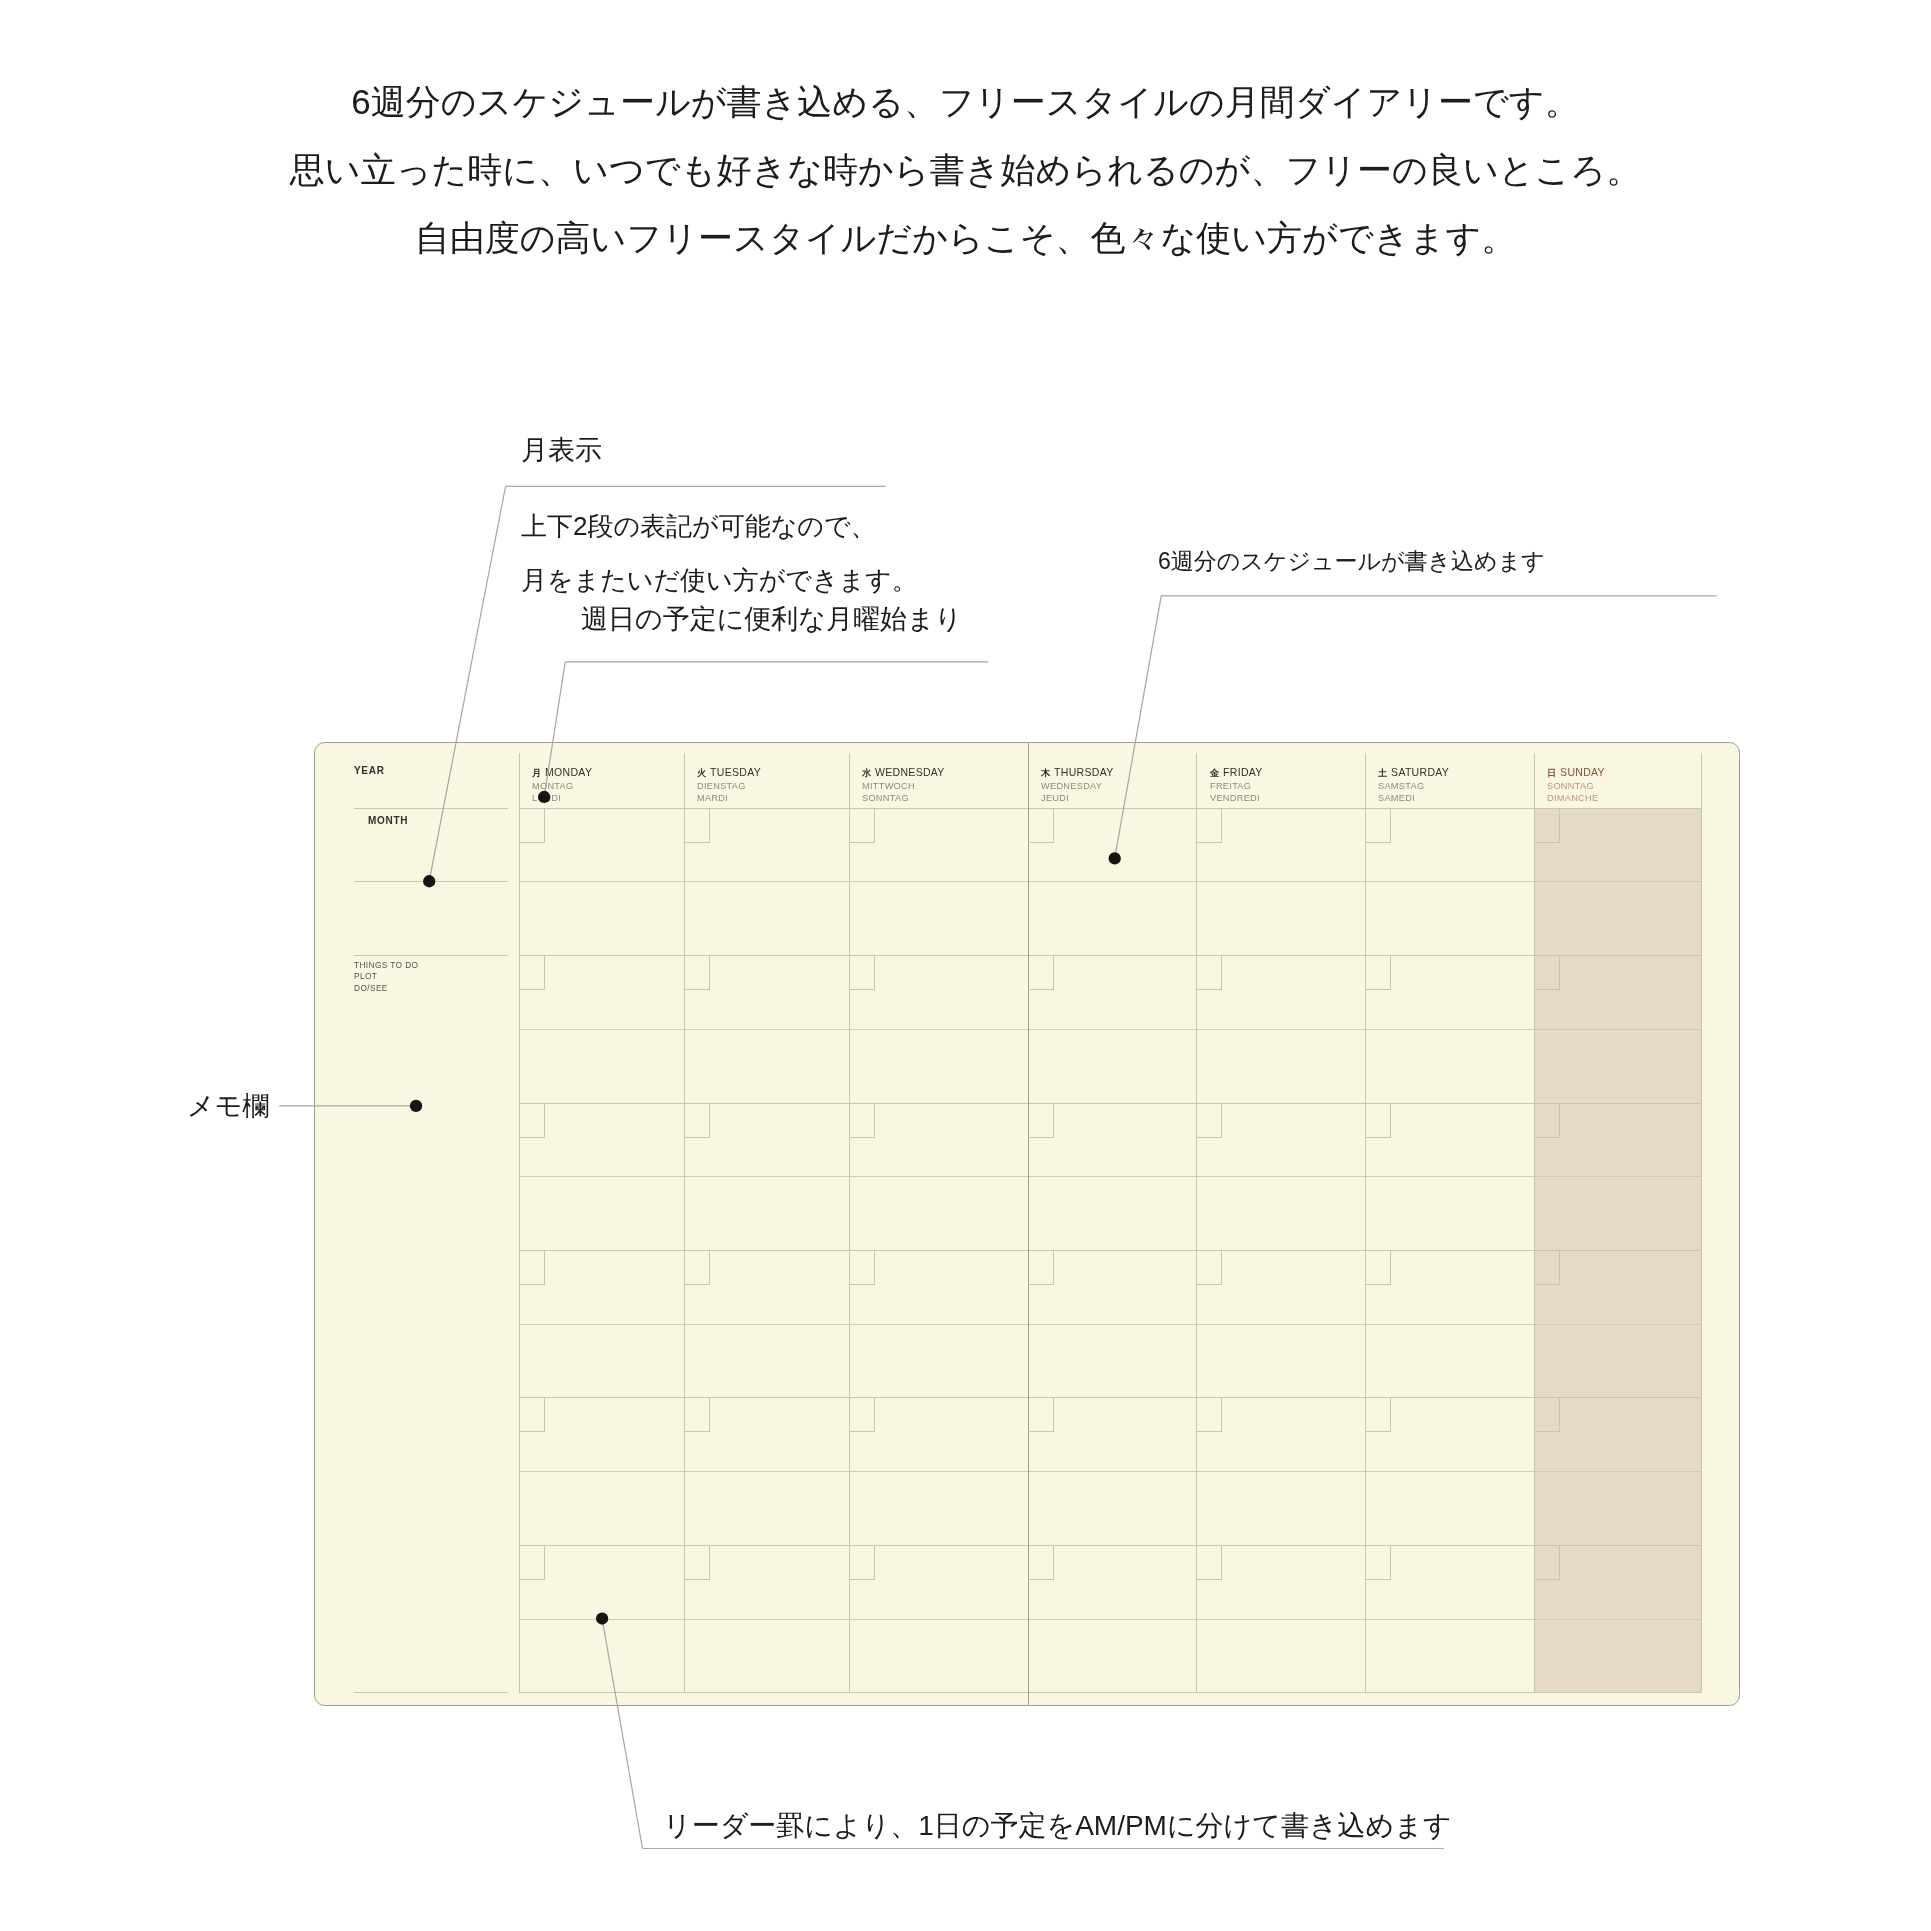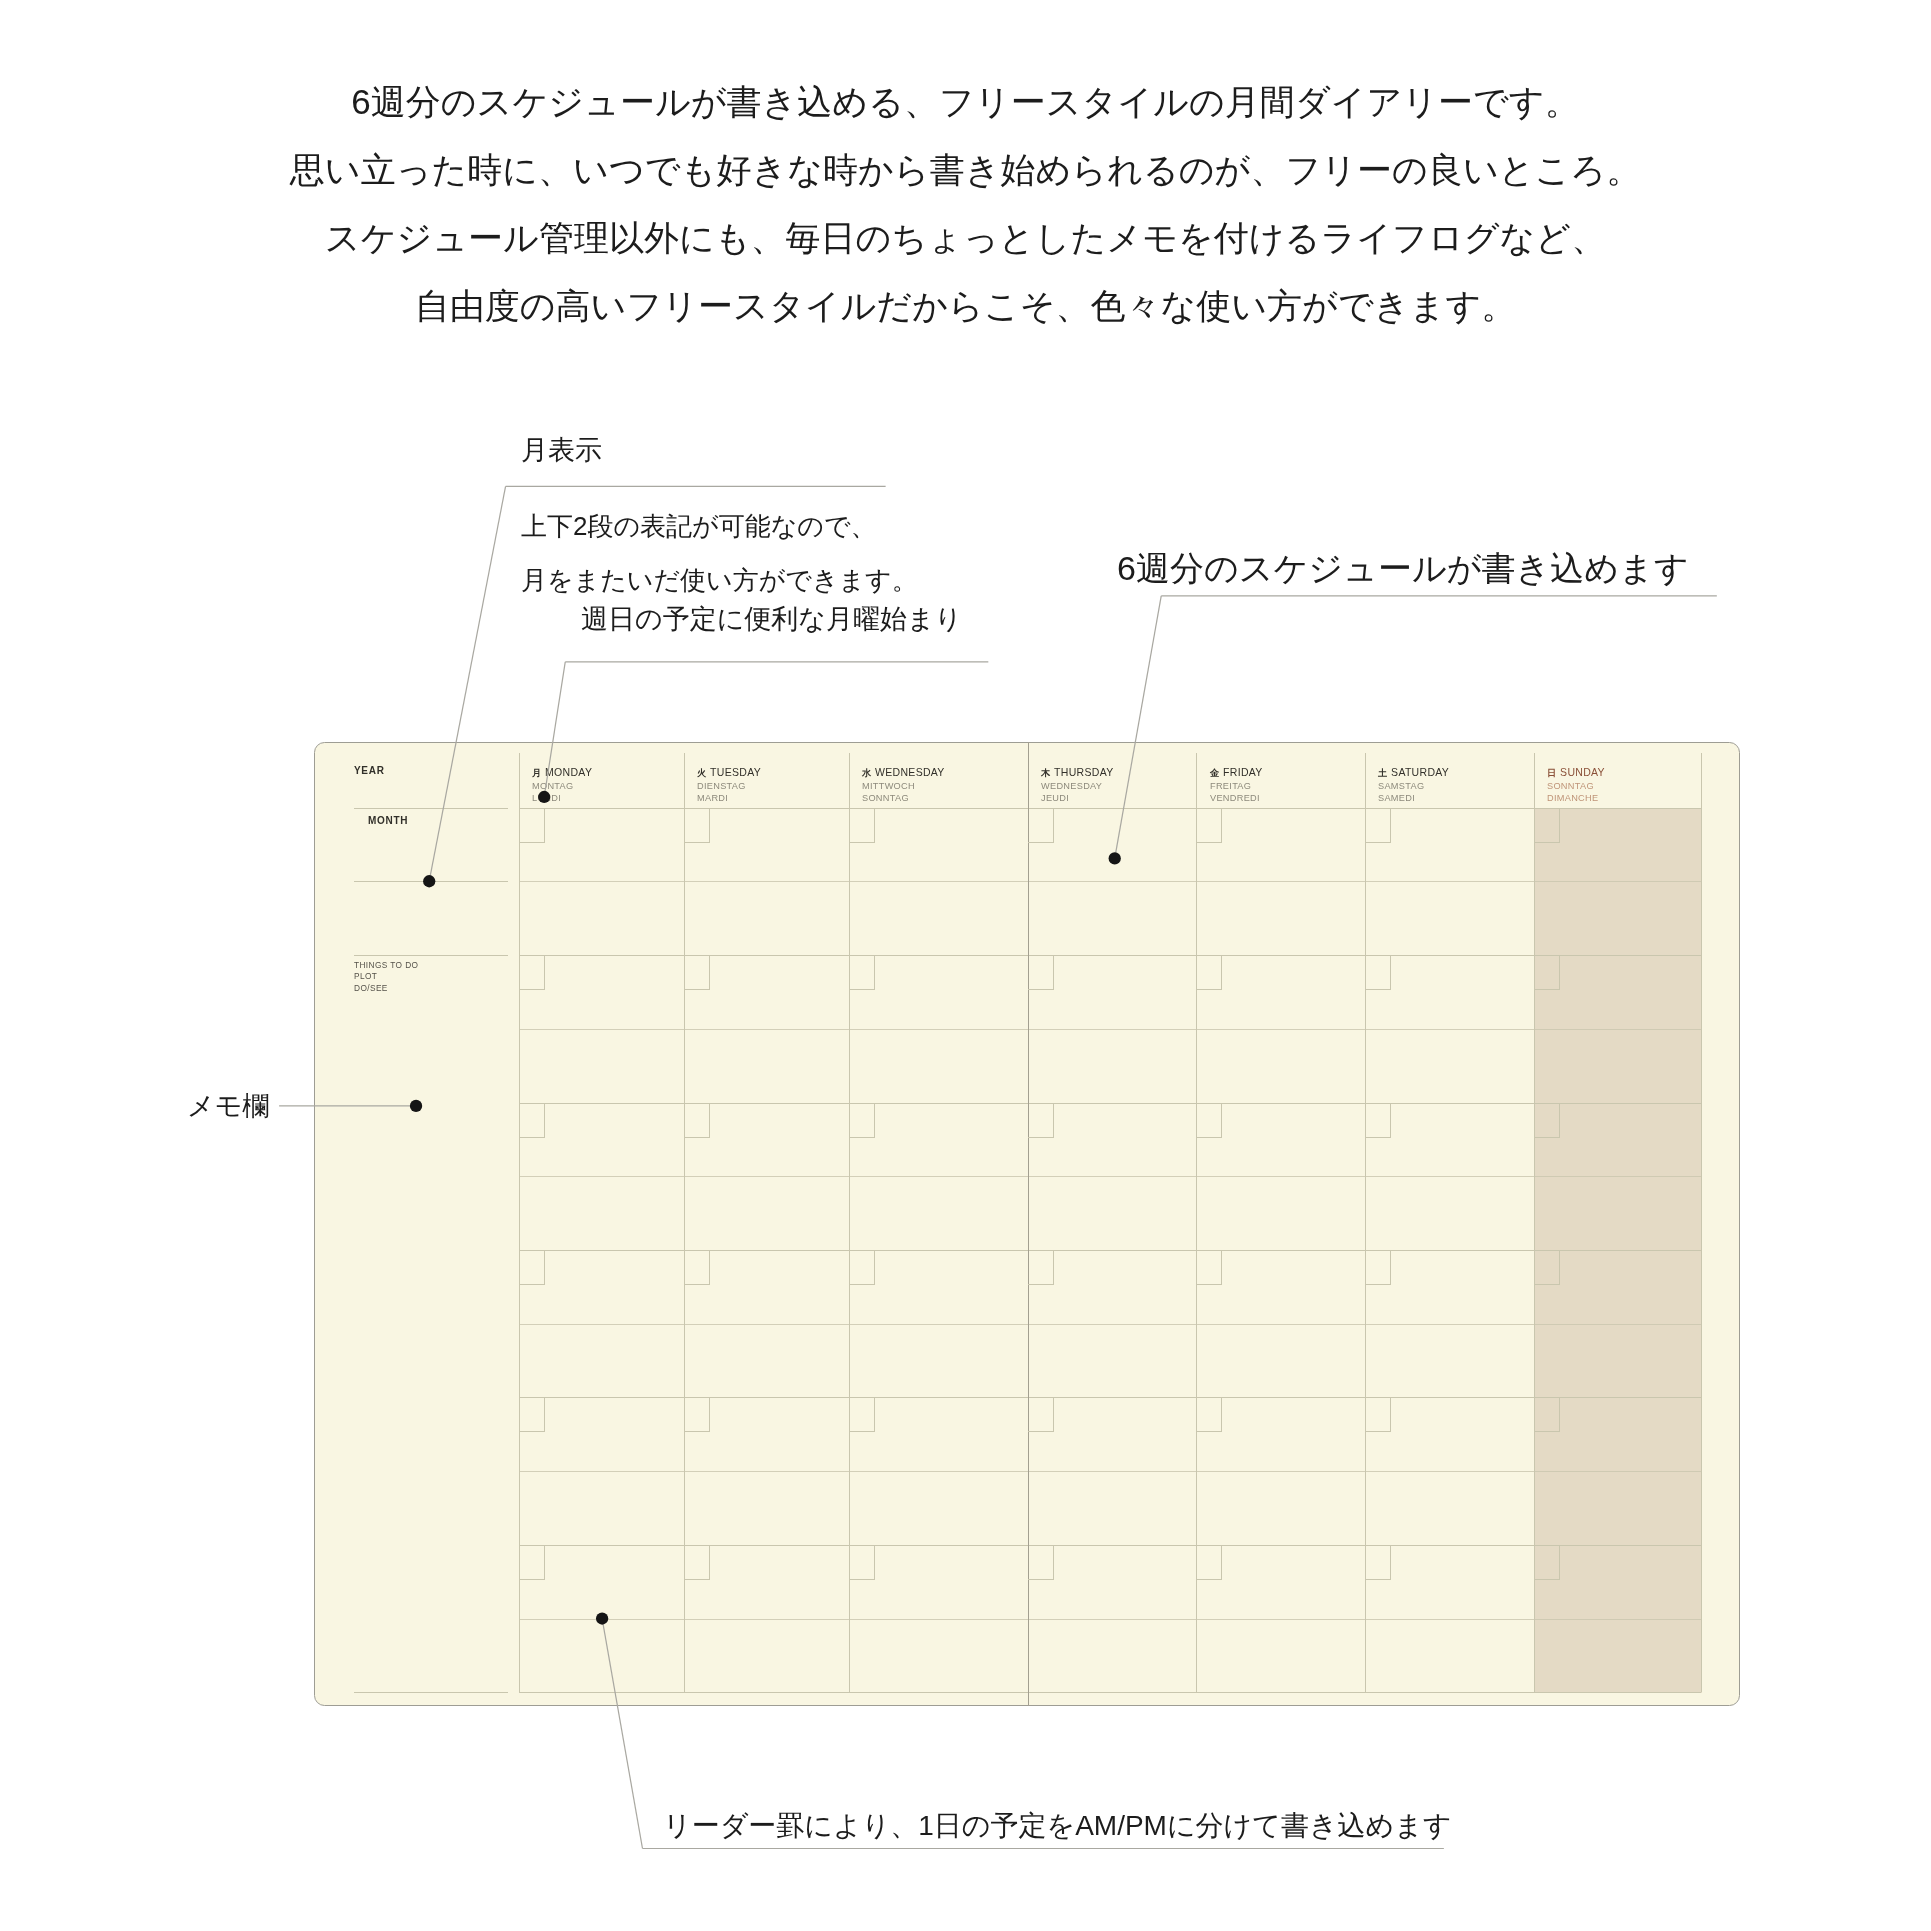--- a/index.html
+++ b/index.html
@@ -6,21 +6,21 @@
   .canvas{position:relative;width:1931px;height:1931px;background:#ffffff;overflow:hidden;
           font-family:"Liberation Sans", sans-serif;color:var(--ink,#1c1c1c);}
   
   .intro{position:absolute;left:0;top:68px;width:1931px;text-align:center;
          font-size:35px;line-height:68px;font-weight:500;letter-spacing:0px;color:var(--ink);}
   
   .ann{position:absolute;font-weight:500;color:var(--ink);white-space:nowrap;}
   .ann-month-title{left:521px;top:432px;font-size:27px;}
   .ann-month-body{left:521px;top:499px;font-size:26px;line-height:54px;}
   .ann-monday{left:581px;top:601px;font-size:27px;}
-  .ann-six{left:1117px;top:546px;font-size:34px;}
+  .ann-six{left:1158px;top:546px;font-size:23px;}
   .ann-memo{left:187px;top:1088px;font-size:27px;}
   .ann-leader{left:663px;top:1807px;font-size:28px;text-align:center;}
   
   .spread{position:absolute;left:314px;top:742px;width:1426px;height:964px;
           background:var(--page-bg,#f9f6e2);border:1.3px solid var(--page-border,#9e9d94);
           border-radius:10.5px;box-sizing:border-box;}
   .sb-label{position:absolute;font-size:10px;font-weight:bold;letter-spacing:0.7px;color:var(--day-text,#32302a);}
   .sb-year{left:354px;top:765px;}
   .sb-month{left:368px;top:815px;}
   .sb-todo{position:absolute;left:354px;top:960px;font-size:8.3px;line-height:11.4px;font-weight:400;
@@ -43,21 +43,20 @@
   .overlay{position:absolute;left:0;top:0;pointer-events:none;}
 </style>
 </head>
 <body>
 
 <div class="canvas">
 
   <div class="intro">
     <div>6週分のスケジュールが書き込める、フリースタイルの月間ダイアリーです。</div>
     <div>思い立った時に、いつでも好きな時から書き始められるのが、フリーの良いところ。</div>
-    <div>スケジュール管理以外にも、毎日のちょっとしたメモを付けるライフログなど、</div>
     <div>自由度の高いフリースタイルだからこそ、色々な使い方ができます。</div>
   </div>
 
   <div class="ann ann-month-title">月表示</div>
   <div class="ann ann-month-body">
     <div>上下2段の表記が可能なので、</div>
     <div>月をまたいだ使い方ができます。</div>
   </div>
   <div class="ann ann-monday">週日の予定に便利な月曜始まり</div>
   <div class="ann ann-six">6週分のスケジュールが書き込めます</div>

